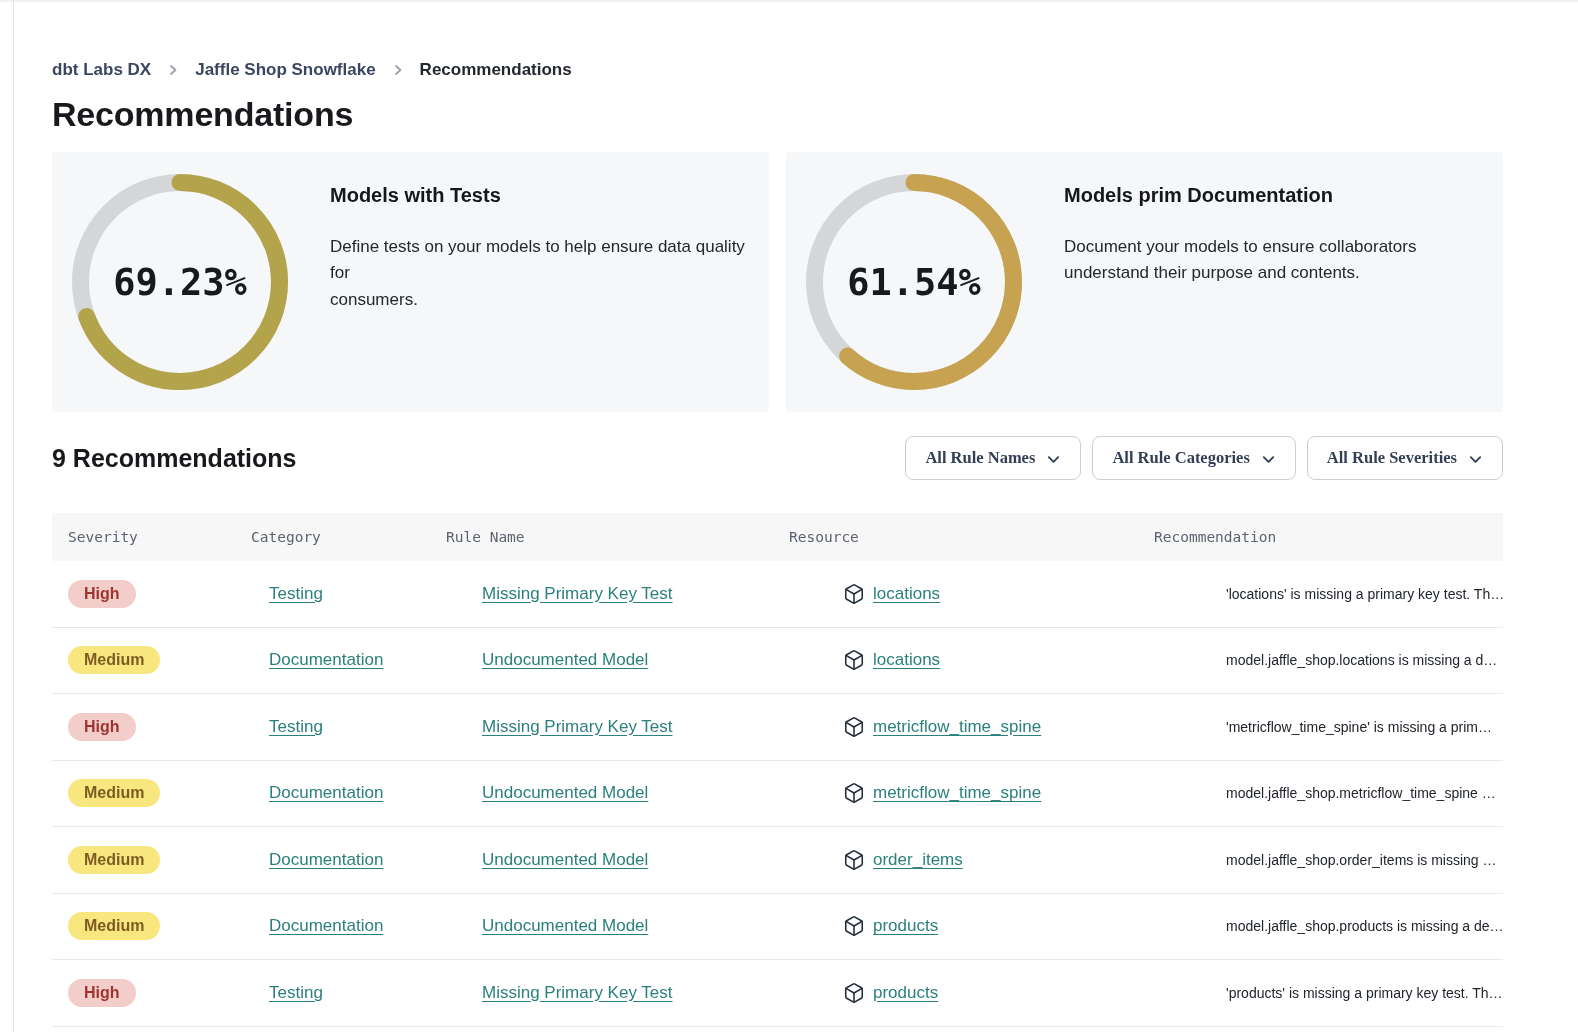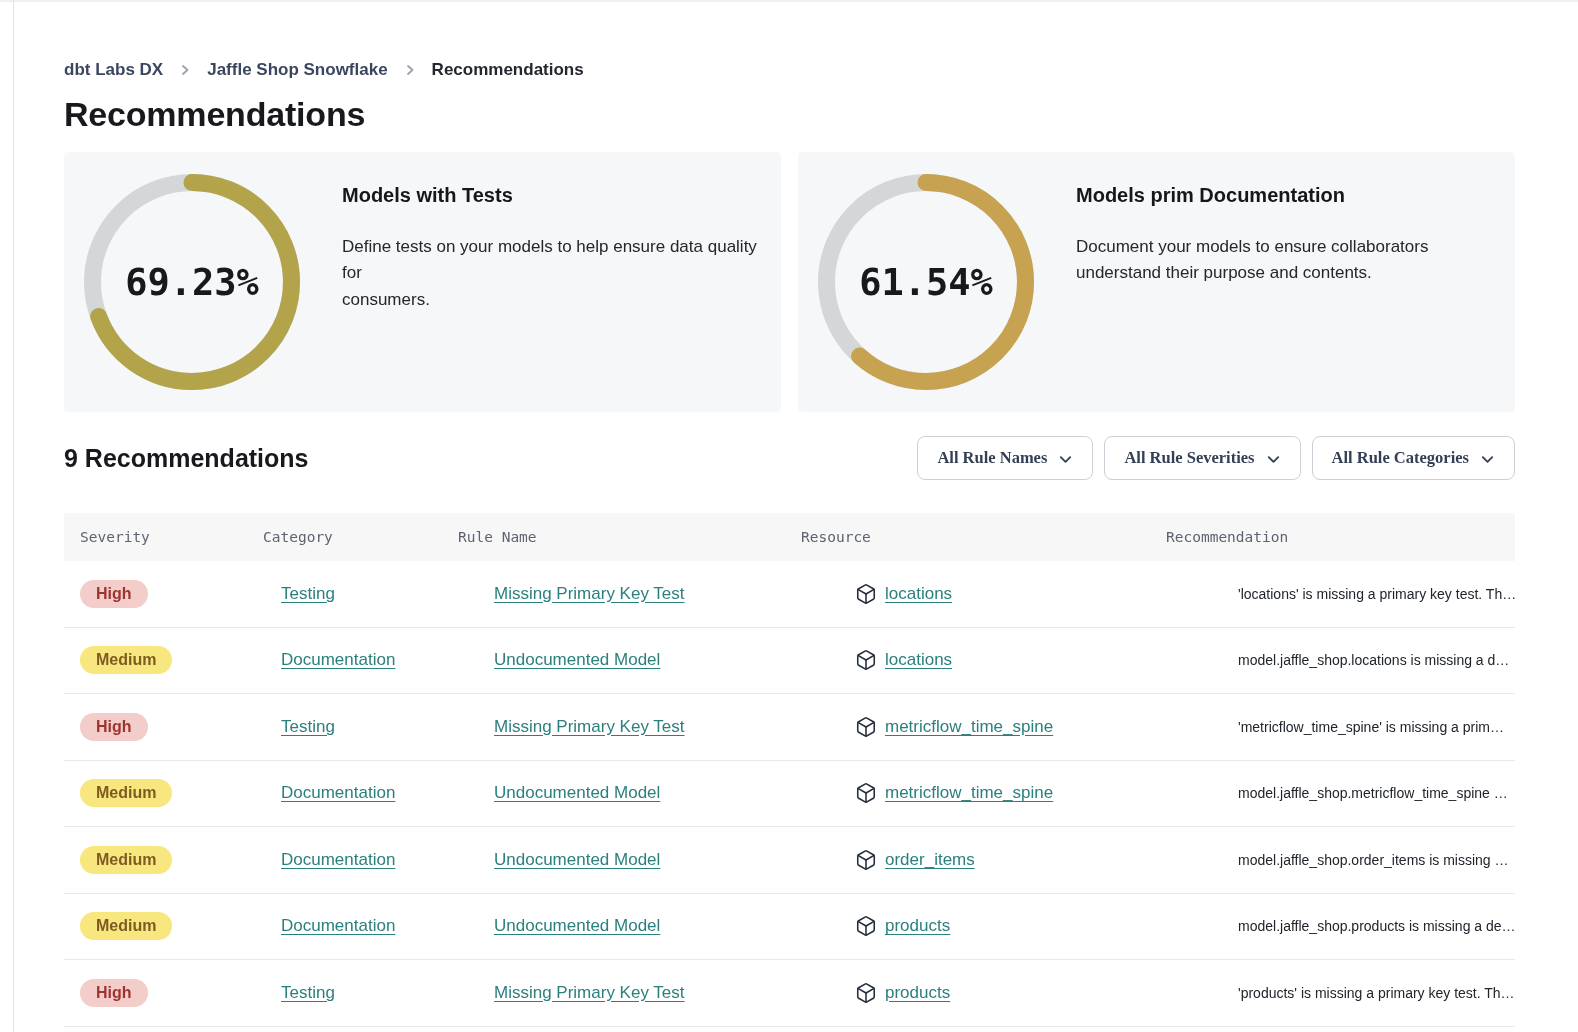--- a/index.html
+++ b/index.html
@@ -1,21 +1,21 @@
 <!DOCTYPE html>
 <html><head>
 <meta charset="utf-8">
 <style>
   * { margin:0; padding:0; box-sizing:border-box; }
   html,body { width:1578px; height:1032px; background:#ffffff; overflow:hidden;
               font-family:"Liberation Sans", sans-serif; color:#1d2127; }
   .page { position:relative; width:1578px; height:1032px; background:#fff; }
   .top-edge { position:absolute; top:0; left:0; right:0; height:2px; background:#eef0f1; }
   .left-edge { position:absolute; top:0; bottom:0; left:13px; width:1px; background:#e4e5e7; }
-  .content { position:absolute; left:64px; top:0; width:1451px; }
+  .content { position:absolute; left:52px; top:0; width:1451px; }
 
   
   .breadcrumb { margin-top:60px; display:flex; align-items:center; font-size:17px; font-weight:700; color:#3a4660; }
   .crumb { text-decoration:none; color:#3a4660; cursor:pointer; }
   .crumb.current { color:#23272e; }
   .crumb-sep { margin:0 15px; display:flex; align-items:center; }
 
   
   .page-title { margin-top:15px; font-size:34px; font-weight:700; color:#17191c; letter-spacing:-0.2px; }
 
@@ -117,27 +117,27 @@
     <div class="list-header">
       <div class="rec-count">9 Recommendations</div>
       <div class="filters">
         <button class="filter-btn">
           <span>All Rule Names</span>
           <svg width="15" height="15" viewBox="0 0 16 16" fill="none" stroke="#333f55" stroke-width="2" stroke-linecap="round" stroke-linejoin="round">
               <polyline points="3,5.5 8,10.5 13,5.5"></polyline>
             </svg>
         </button>
         <button class="filter-btn">
-          <span>All Rule Severities</span>
+          <span>All Rule Categories</span>
           <svg width="15" height="15" viewBox="0 0 16 16" fill="none" stroke="#333f55" stroke-width="2" stroke-linecap="round" stroke-linejoin="round">
               <polyline points="3,5.5 8,10.5 13,5.5"></polyline>
             </svg>
         </button>
         <button class="filter-btn">
-          <span>All Rule Categories</span>
+          <span>All Rule Severities</span>
           <svg width="15" height="15" viewBox="0 0 16 16" fill="none" stroke="#333f55" stroke-width="2" stroke-linecap="round" stroke-linejoin="round">
               <polyline points="3,5.5 8,10.5 13,5.5"></polyline>
             </svg>
         </button>
       </div>
     </div>
 
     <div class="table">
       <div class="t-head">
         <div>Severity</div>

